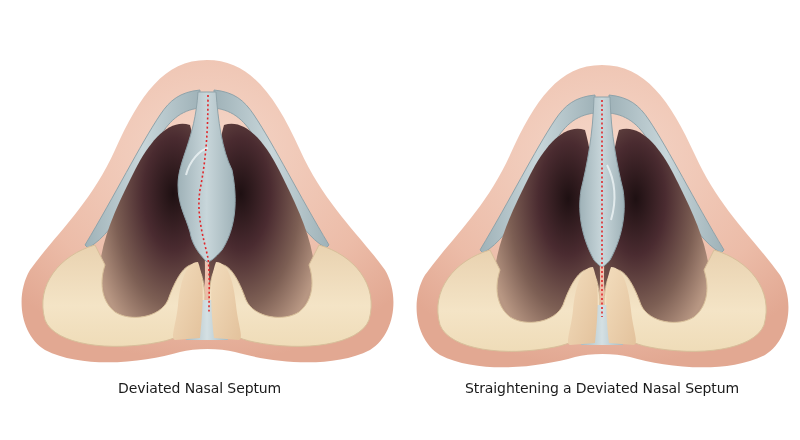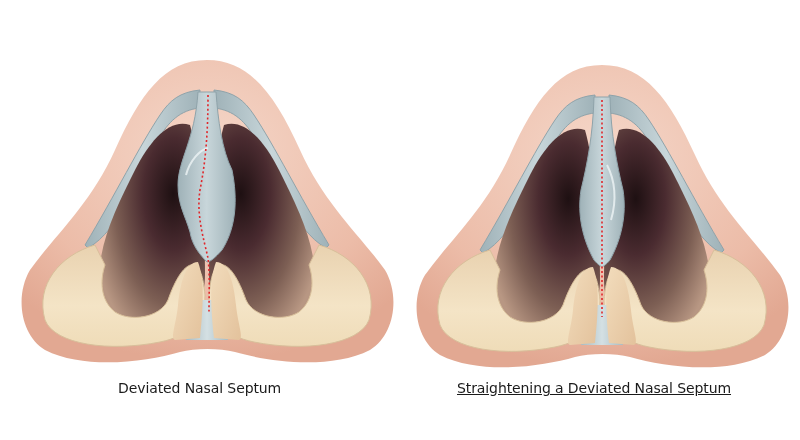--- a/index.html
+++ b/index.html
@@ -3,21 +3,21 @@
 <meta charset="utf-8">
 <style>
   html, body { margin: 0; padding: 0; background: #ffffff; }
   body { width: 800px; height: 440px; position: relative; overflow: hidden; font-family: "DejaVu Sans", "Liberation Sans", sans-serif; }
   .figure { position: absolute; top: 0; width: 400px; height: 440px; }
   .figure.left { left: 0; }
   .figure.right { left: 395px; }
   .figure svg { position: absolute; left: 0; top: 0; width: 400px; height: 380px; }
   .caption { position: absolute; top: 380px; font-size: 14px; color: #1a1a1a; white-space: nowrap; letter-spacing: -0.1px; }
   .left .caption { left: 118px; }
-  .right .caption { left: 62px; text-decoration: underline; }
+  .right .caption { left: 70px; }
 </style>
 </head>
 <body>
 
 <svg width="0" height="0" style="position:absolute">
   <defs>
     <radialGradient id="skinGrad" cx="50%" cy="30%" r="70%">
       <stop offset="0%" stop-color="#f5d7c9"></stop>
       <stop offset="70%" stop-color="#ecbca8"></stop>
       <stop offset="100%" stop-color="#e2a892"></stop>

